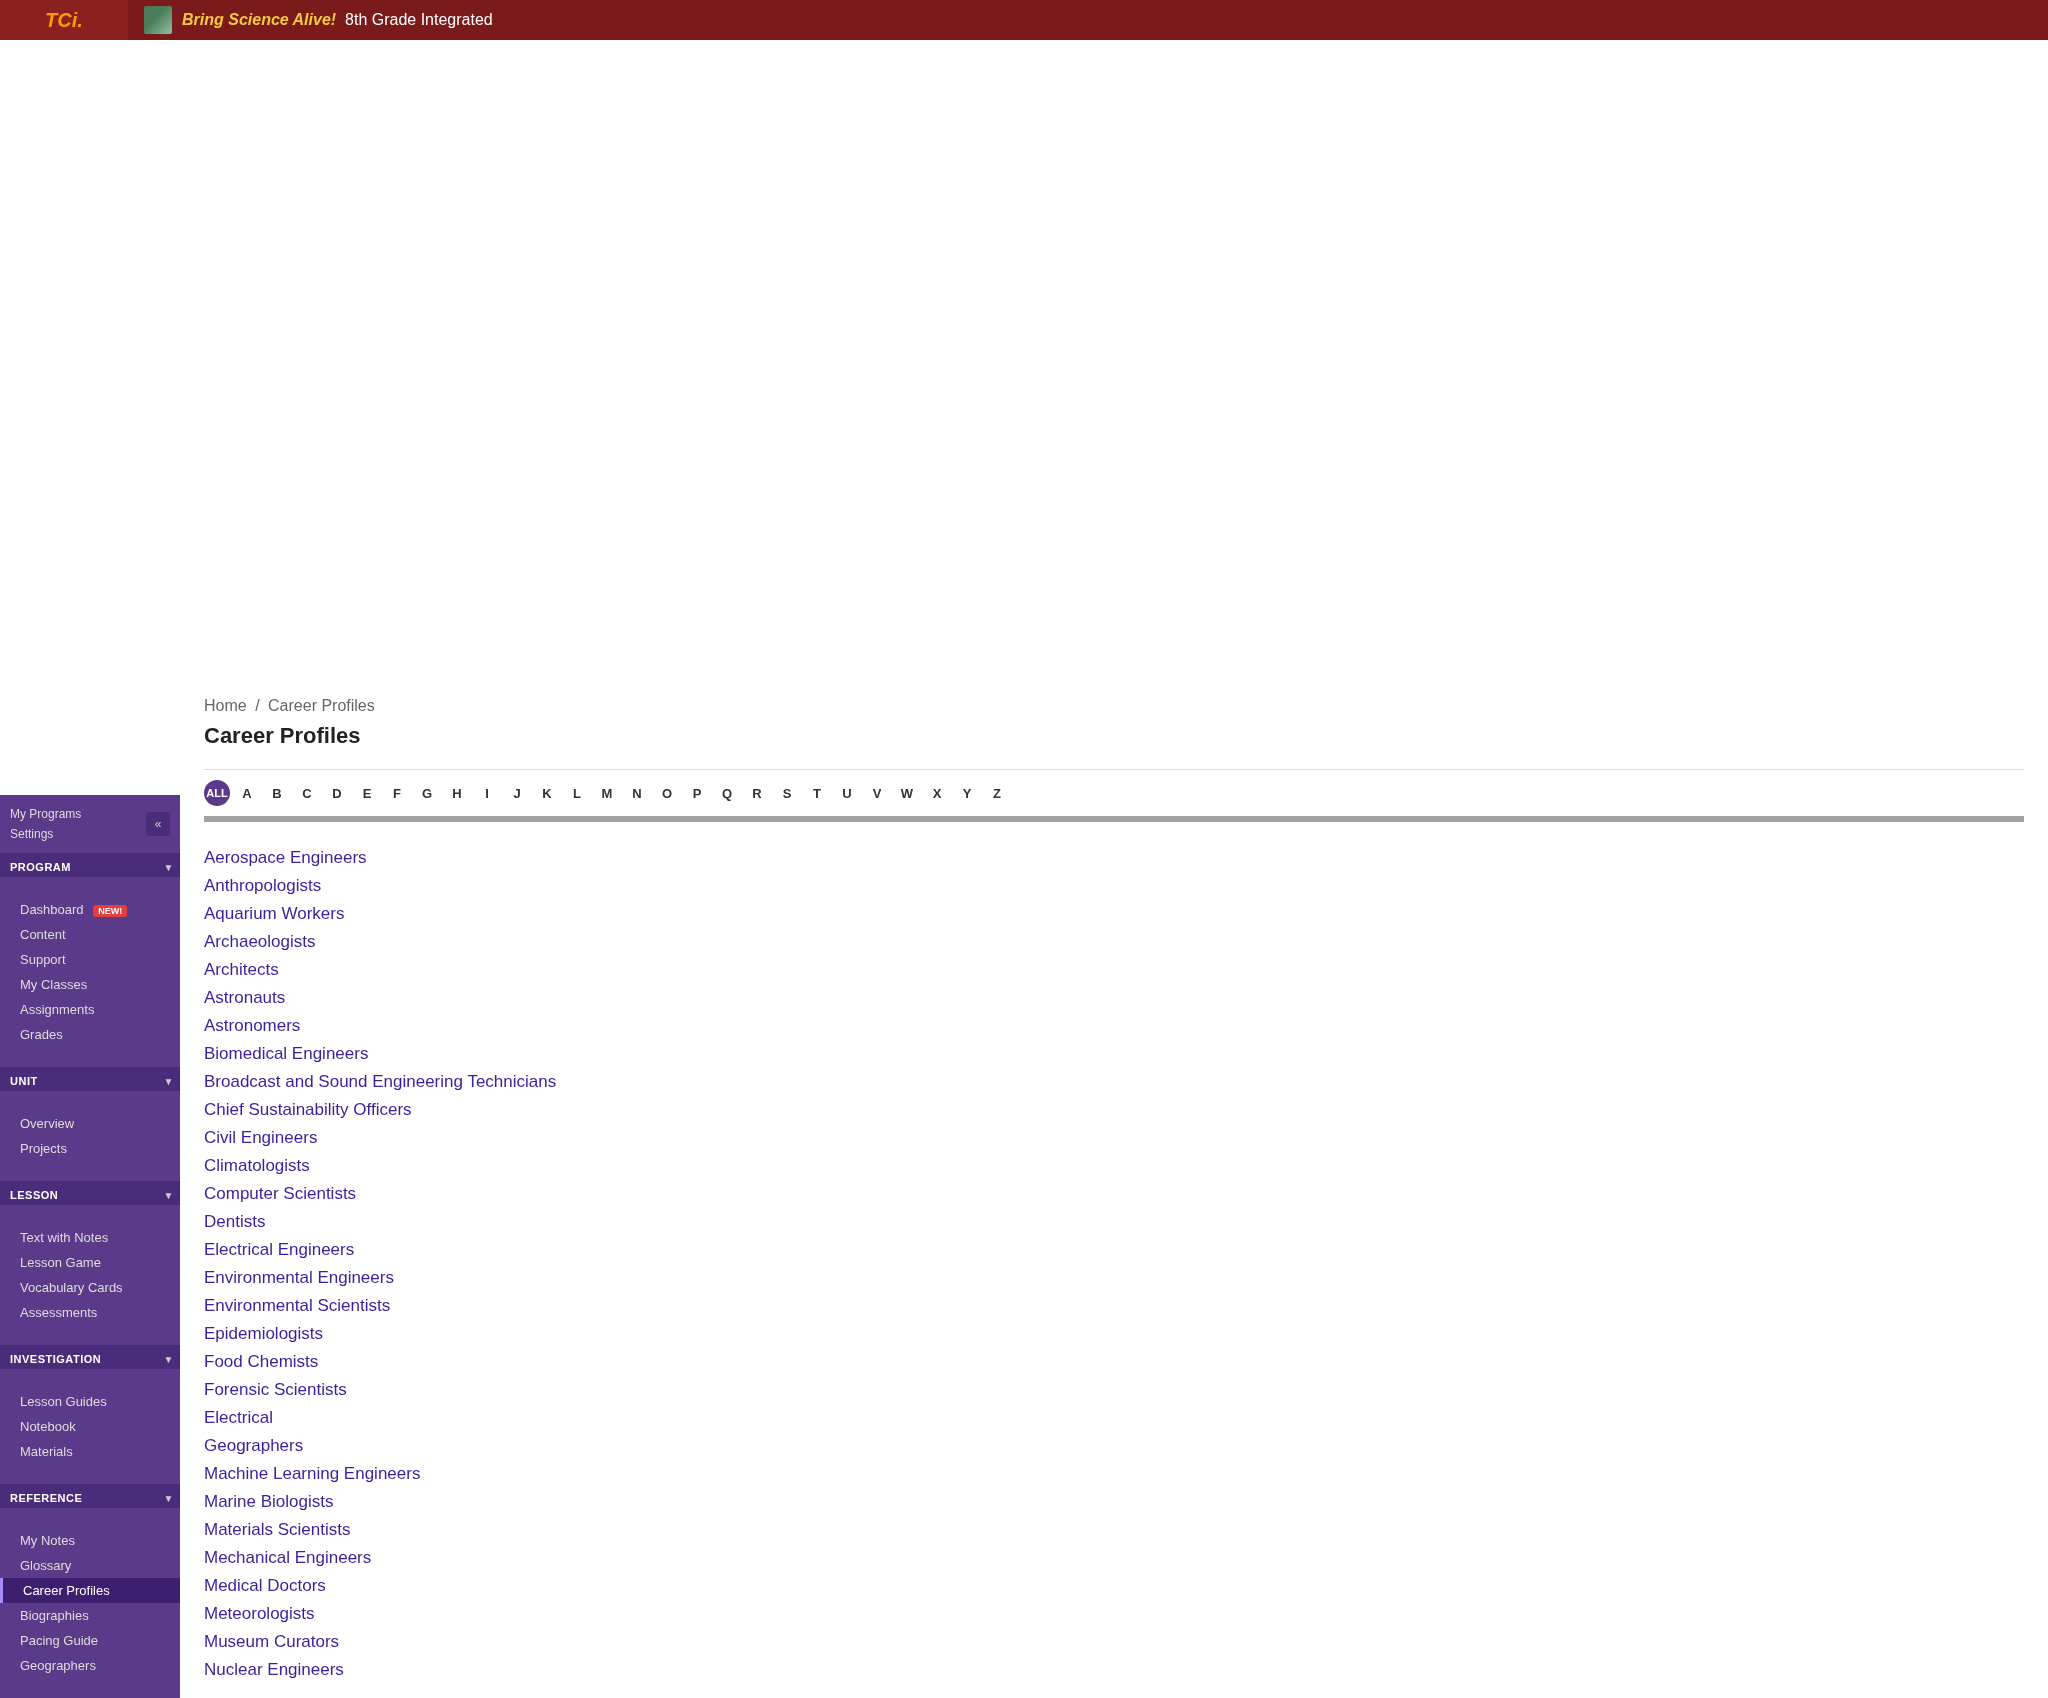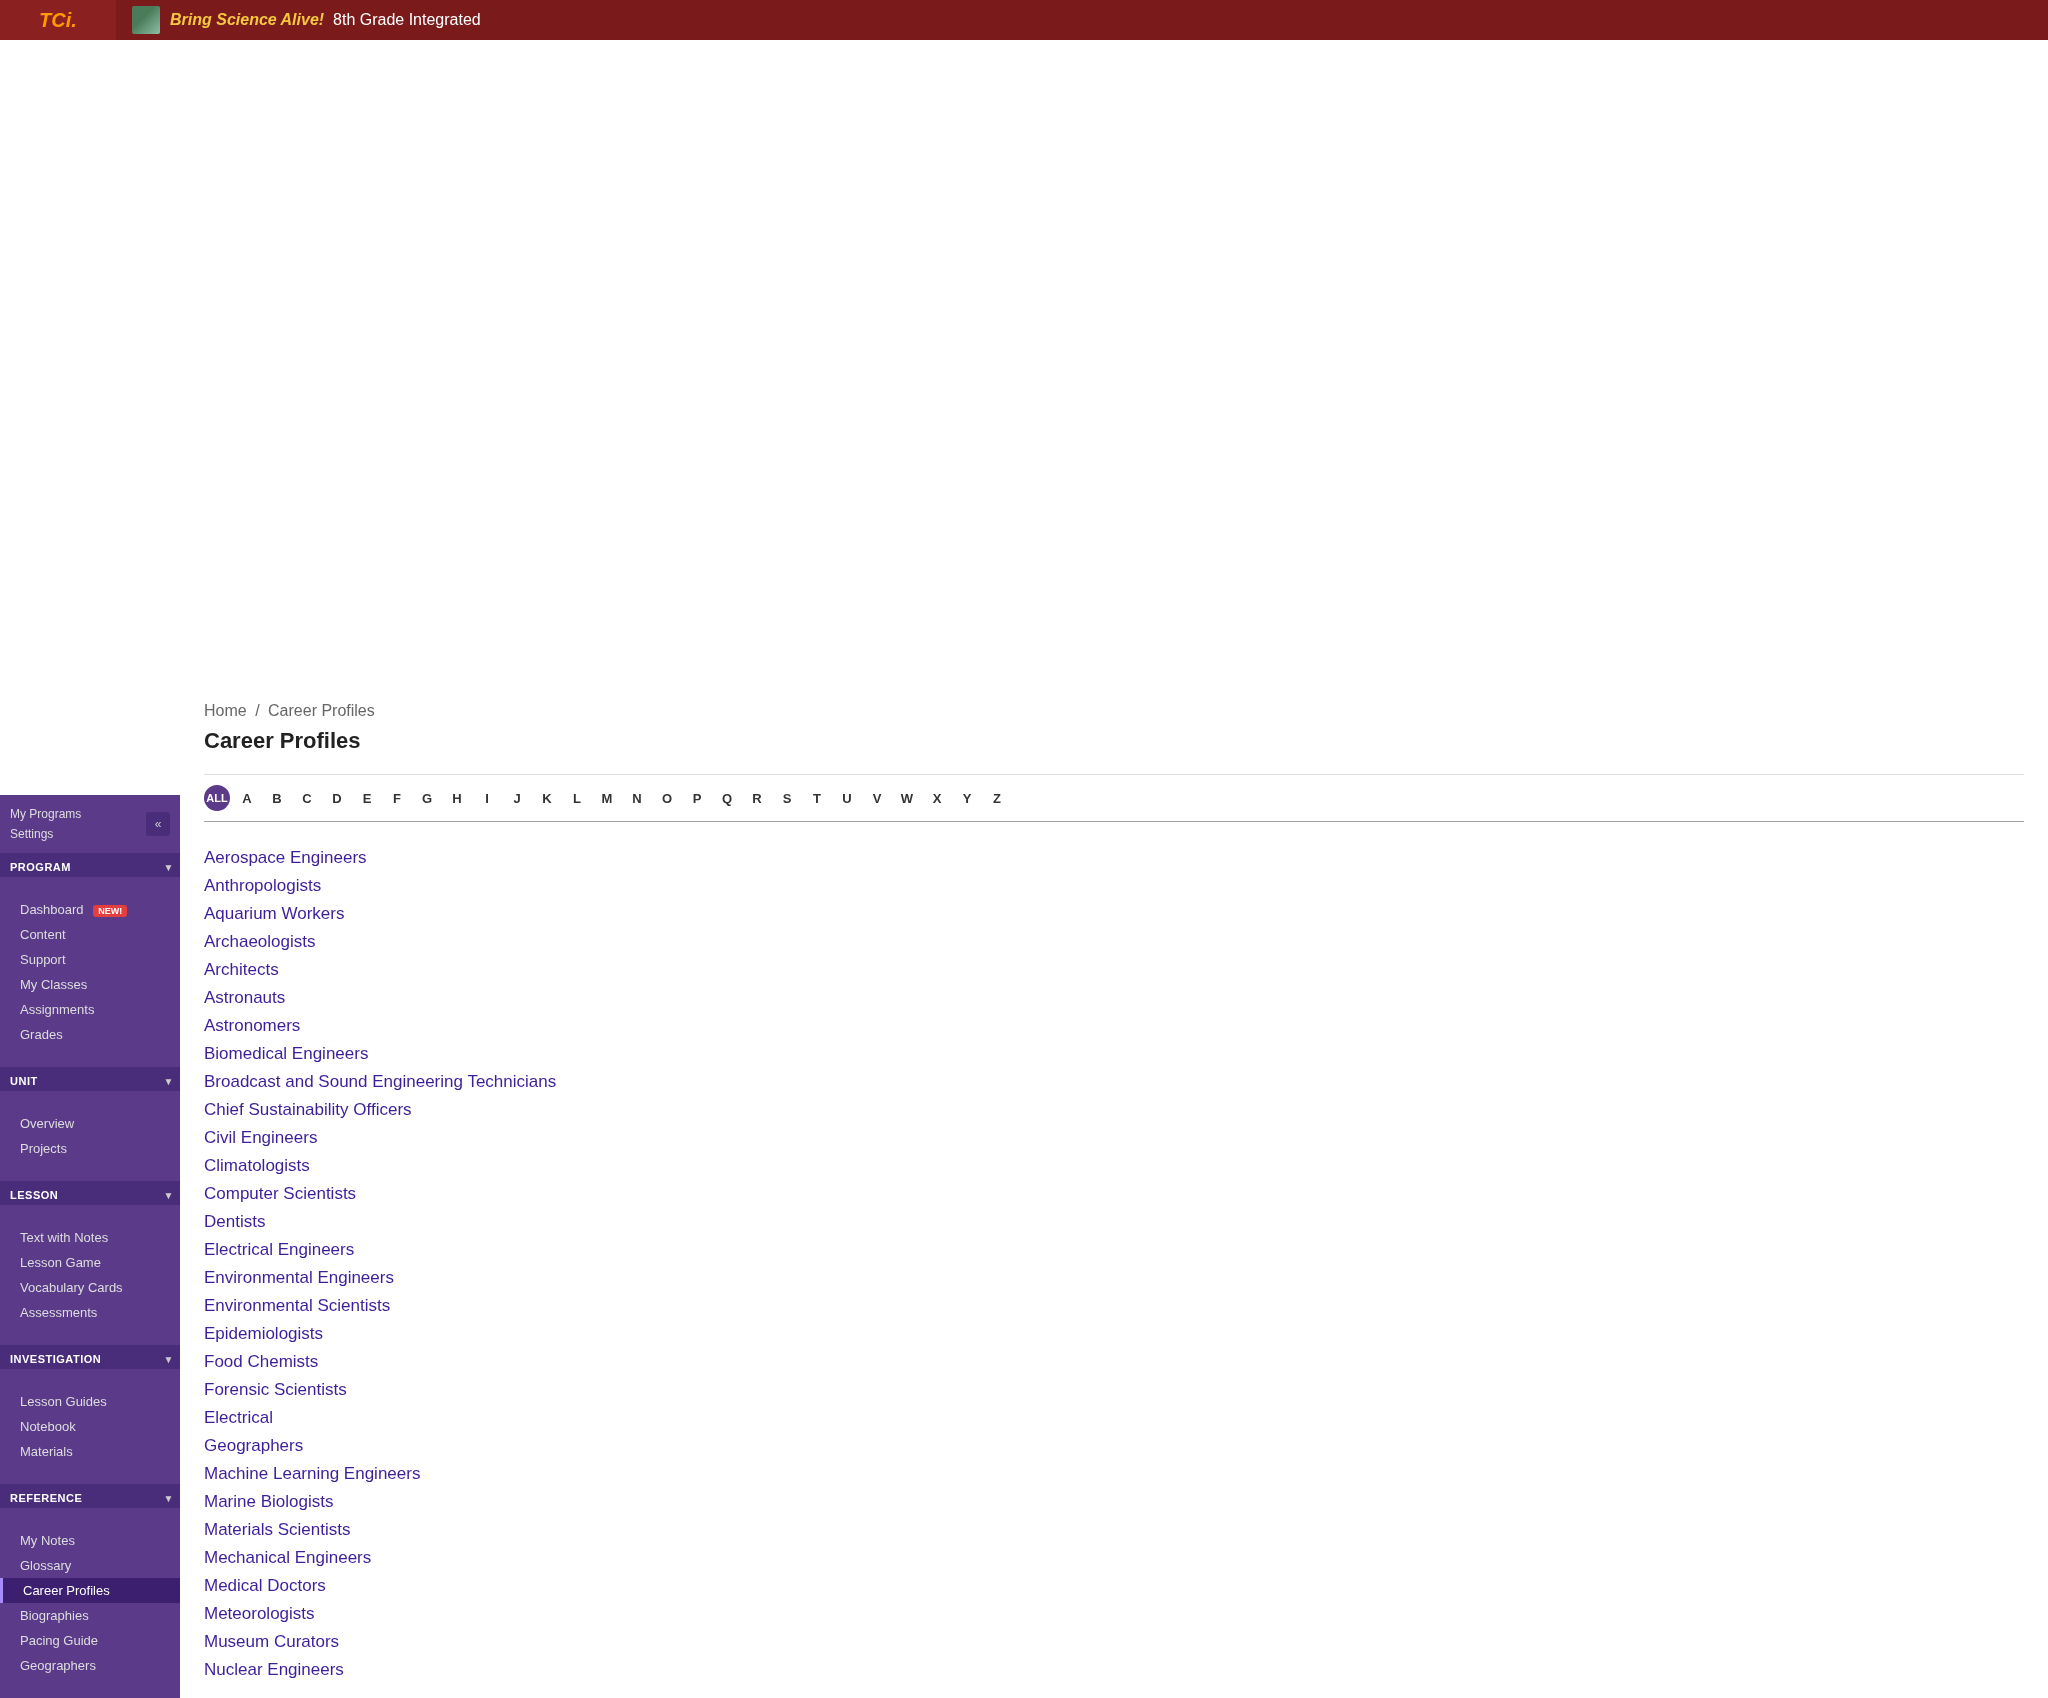--- a/index.html
+++ b/index.html
@@ -8,21 +8,21 @@
     
     .top-header {
       background: #7b1a1a;
       display: flex;
       align-items: center;
       height: 40px;
       flex-shrink: 0;
     }
     .top-header .tci-logo {
       background: #8b2020;
-      width: 116px;
+      width: 128px;
       height: 40px;
       display: flex;
       align-items: center;
       justify-content: center;
       font-size: 20px;
       font-weight: bold;
       color: white;
       font-style: italic;
       flex-shrink: 0;
     }
@@ -158,21 +158,21 @@
       color: #222;
       margin-bottom: 20px;
     }
     .alphabet-bar {
       display: flex;
       align-items: center;
       flex-wrap: wrap;
       gap: 4px;
       padding: 10px 0;
       border-top: 1px solid #ddd;
-      border-bottom: 1px solid #a3a3a3;
+      border-bottom: 6px solid #a3a3a3;
       margin-bottom: 24px;
     }
     .alpha-btn {
       width: 26px;
       height: 26px;
       display: flex;
       align-items: center;
       justify-content: center;
       font-size: 13px;
       font-weight: bold;

